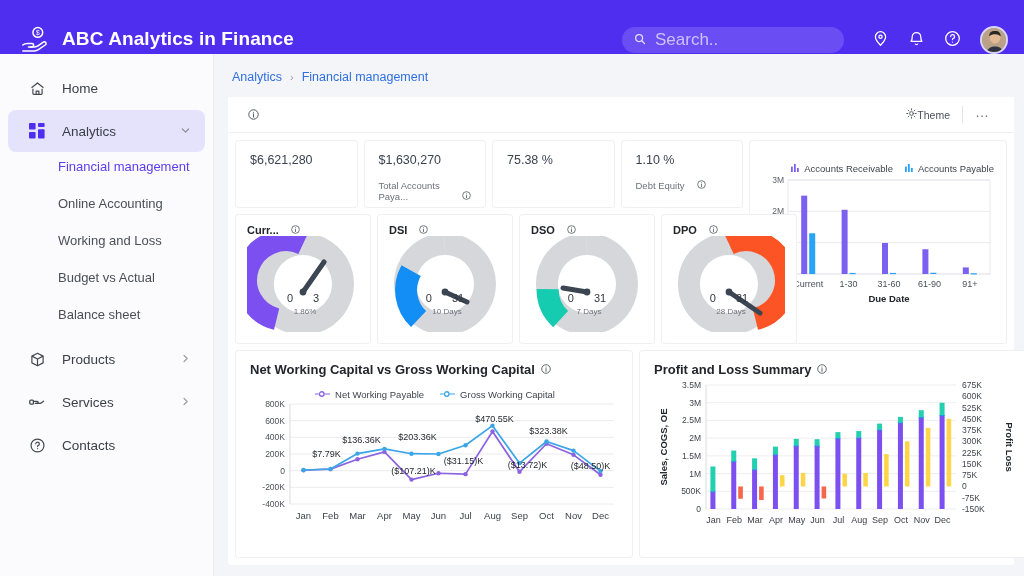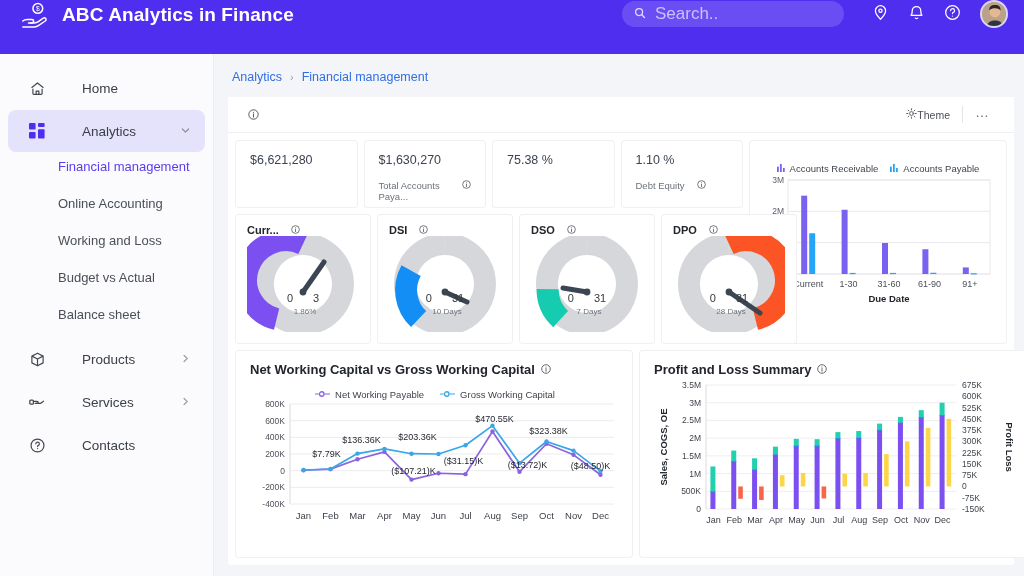--- a/index.html
+++ b/index.html
@@ -7,21 +7,21 @@
   body {
     font-family: "Liberation Sans", sans-serif;
     background: #f4f5f9;
     color: #2b2f3a;
     -webkit-font-smoothing: antialiased;
   }
   .app { width: 1024px; height: 576px; display: flex; flex-direction: column; }
 
   
   .topbar {
-    height: 54px; background: #4f2ef0; display: flex; align-items: flex-start;
+    height: 54px; background: #4f2ef0; display: flex; align-items: flex-end;
     padding: 0 16px 0 20px; flex: 0 0 54px; position: relative;
   }
   .brand { display: flex; align-items: center; gap: 12px; }
   .brand-icon { width: 30px; height: 30px; display: block; }
   .brand-title { color: #fff; font-size: 19px; font-weight: bold; letter-spacing: .1px; }
   .search-wrap { margin-left: auto; display: flex; align-items: center; gap: 0; }
   .search-box {
     width: 222px; height: 26px; background: #6a4ef3; border-radius: 14px;
     display: flex; align-items: center; gap: 9px; padding: 0 12px;
   }
@@ -45,21 +45,21 @@
   .sidebar {
     width: 214px; flex: 0 0 214px; background: #fbfbfd; border-right: 1px solid #ececf2;
     padding-top: 12px; overflow: hidden;
   }
   .nav-item {
     height: 42px; display: flex; align-items: center; gap: 16px;
     padding: 0 14px 0 20px; cursor: pointer; font-size: 13.5px; color: #3b4048;
     border-radius: 8px; margin: 1px 8px;
   }
   .nav-item .ni-icon { width: 18px; display: flex; justify-content: center; flex: 0 0 18px; }
-  .nav-item .ni-label { flex: 1 1 auto; margin-left: 20px; }
+  .nav-item .ni-label { flex: 1 1 auto; }
   .nav-item .ni-chev { opacity: .6; }
   .nav-item.active { background: #e5e3fb; color: #3b4048; }
   .sub-item {
     padding: 5px 14px 5px 58px; font-size: 13px; color: #4a4f58; cursor: pointer;
     line-height: 17px; margin-bottom: 10px;
   }
   .sub-item.active { color: #5b3df0; }
 
   
   .content { flex: 1 1 auto; min-width: 0; padding: 14px 10px 0 14px; overflow: hidden; }
@@ -83,40 +83,40 @@
   .dots { padding: 0 10px 6px 12px; font-size: 14px; color: #6b7079; cursor: pointer; letter-spacing: 1px; }
 
   .dash { padding: 8px 0 0 0; }
   .grid-row { display: flex; gap: 8px; padding: 0 8px 8px 8px; }
 
   .card { background: #fff; border-radius: 3px; box-shadow: 0 0 0 1px #f0f0f3; }
 
   
   .kpi { flex: 1 1 0; height: 66px; padding: 12px 14px 0 14px; }
   .kpi-value { font-size: 12.5px; color: #3b4350; font-weight: normal; }
-  .kpi-label { font-size: 9.5px; color: #6c727c; margin-top: 13px; display: flex; align-items: flex-start; gap: 12px; }
+  .kpi-label { font-size: 9.5px; color: #6c727c; margin-top: 13px; display: flex; align-items: flex-end; gap: 12px; }
 
   
   .gauge-card { flex: 1 1 0; height: 128px; padding: 9px 11px 0 11px; position: relative; }
   .gauge-title { font-size: 11px; font-weight: bold; color: #22252c; display: flex; align-items: flex-start; gap: 12px; }
   .gauge-wrap { position: relative; height: 96px; display: flex; justify-content: center; }
   .gauge-svg { display: block; }
   .gauge-nums {
     position: absolute; left: 0; right: 0; top: 56px; display: flex;
     justify-content: center; gap: 20px; font-size: 11px; color: #33383f;
   }
   .gauge-sub {
     position: absolute; left: 4px; right: 0; top: 71px; text-align: center;
     font-size: 8px; color: #6e737c;
   }
 
   
   .ar-card { flex: 0 0 256px; height: 202px; padding: 10px 12px 0 12px; }
   .ar-title { font-size: 13px; font-weight: bold; color: #22252c; display: flex; align-items: center; gap: 6px; }
-  .legend { display: flex; justify-content: center; gap: 12px; margin-top: 12px; font-size: 9.5px; color: #3f444c; }
+  .legend { display: flex; justify-content: flex-end; gap: 12px; margin-top: 12px; font-size: 9.5px; color: #3f444c; }
   .legend-item { display: flex; align-items: center; gap: 4px; }
 
   
   .chart-card { height: 206px; padding: 11px 12px 0 14px; }
   .chart-title { font-size: 13px; font-weight: bold; color: #22252c; display: flex; align-items: center; gap: 6px; }
   .chart-legend { display: flex; justify-content: center; gap: 16px; margin-top: 12px; font-size: 9.5px; color: #3f444c; }
   .chart-legend .lm { display: flex; align-items: center; gap: 5px; }
 
   svg text { font-family: "Liberation Sans", sans-serif; }
 </style>

